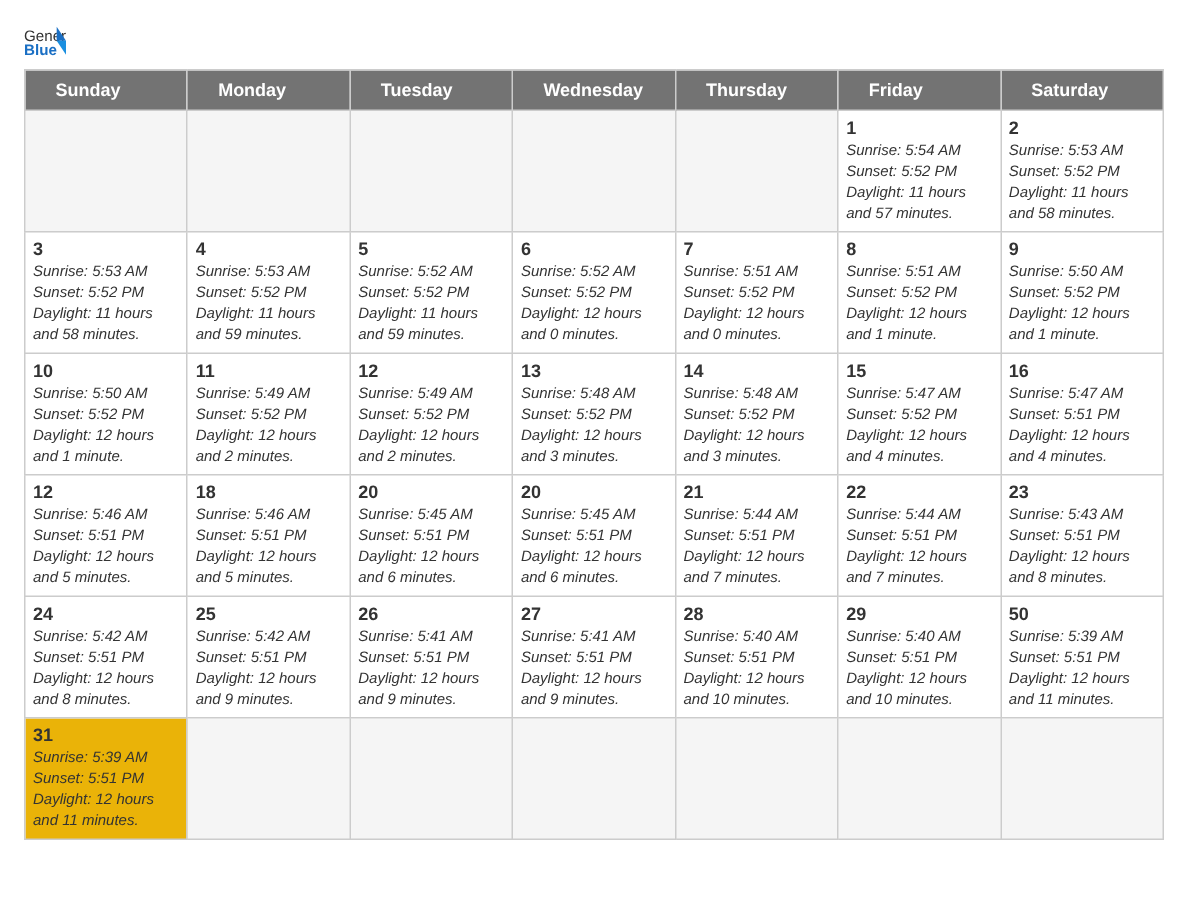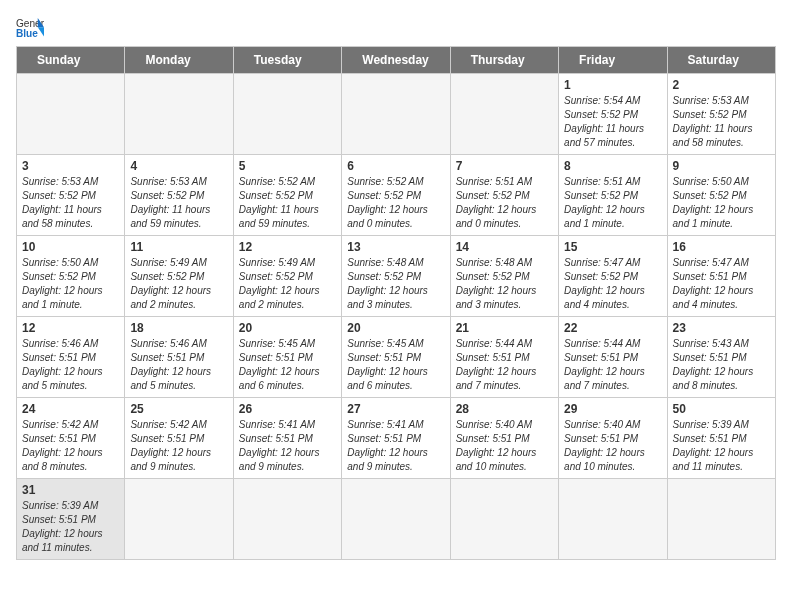--- a/index.html
+++ b/index.html
@@ -54,21 +54,21 @@
     tbody tr td {
       border: 1px solid #ccc;
       vertical-align: top;
       padding: 4px 5px;
       font-size: 10.5px;
       color: #333;
       height: 78px;
       background: #fff;
     }
     tbody tr:last-child td {
-      background: #e5e5e5;
+      background: #eab308;
     }
     .day-number {
       font-weight: bold;
       font-size: 12px;
       display: block;
       margin-bottom: 2px;
     }
     .day-info {
       font-size: 10px;
       line-height: 1.4;

